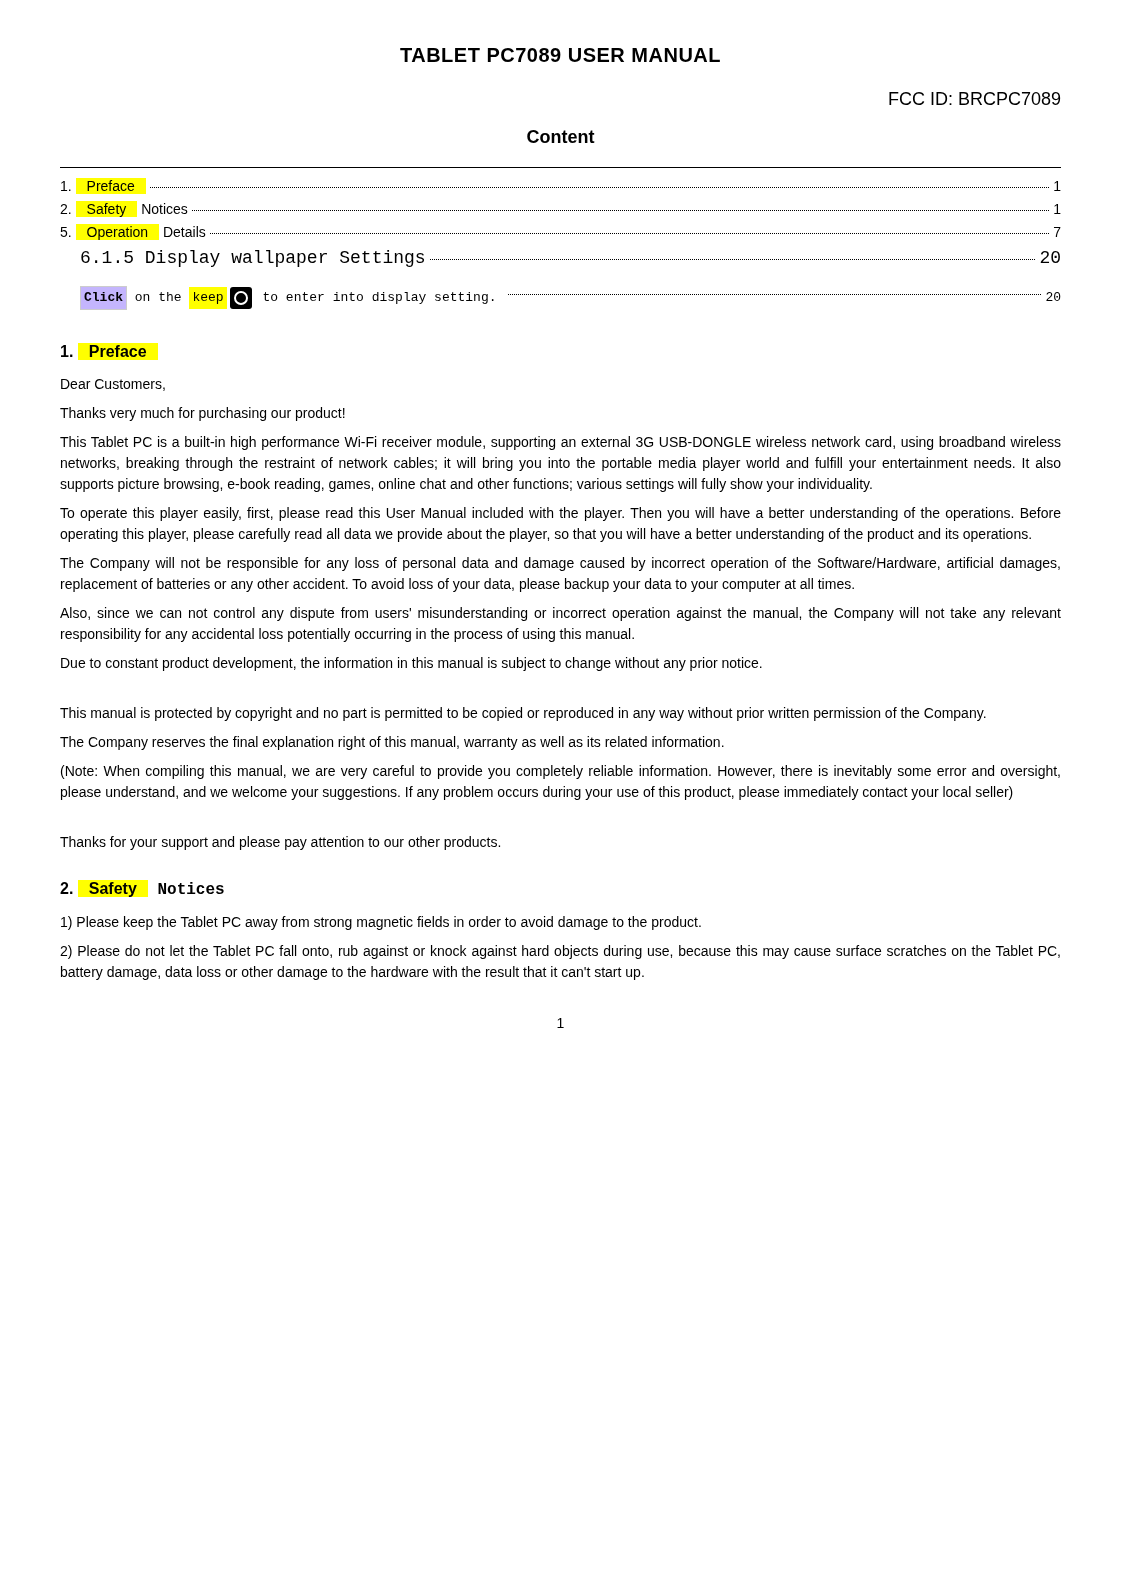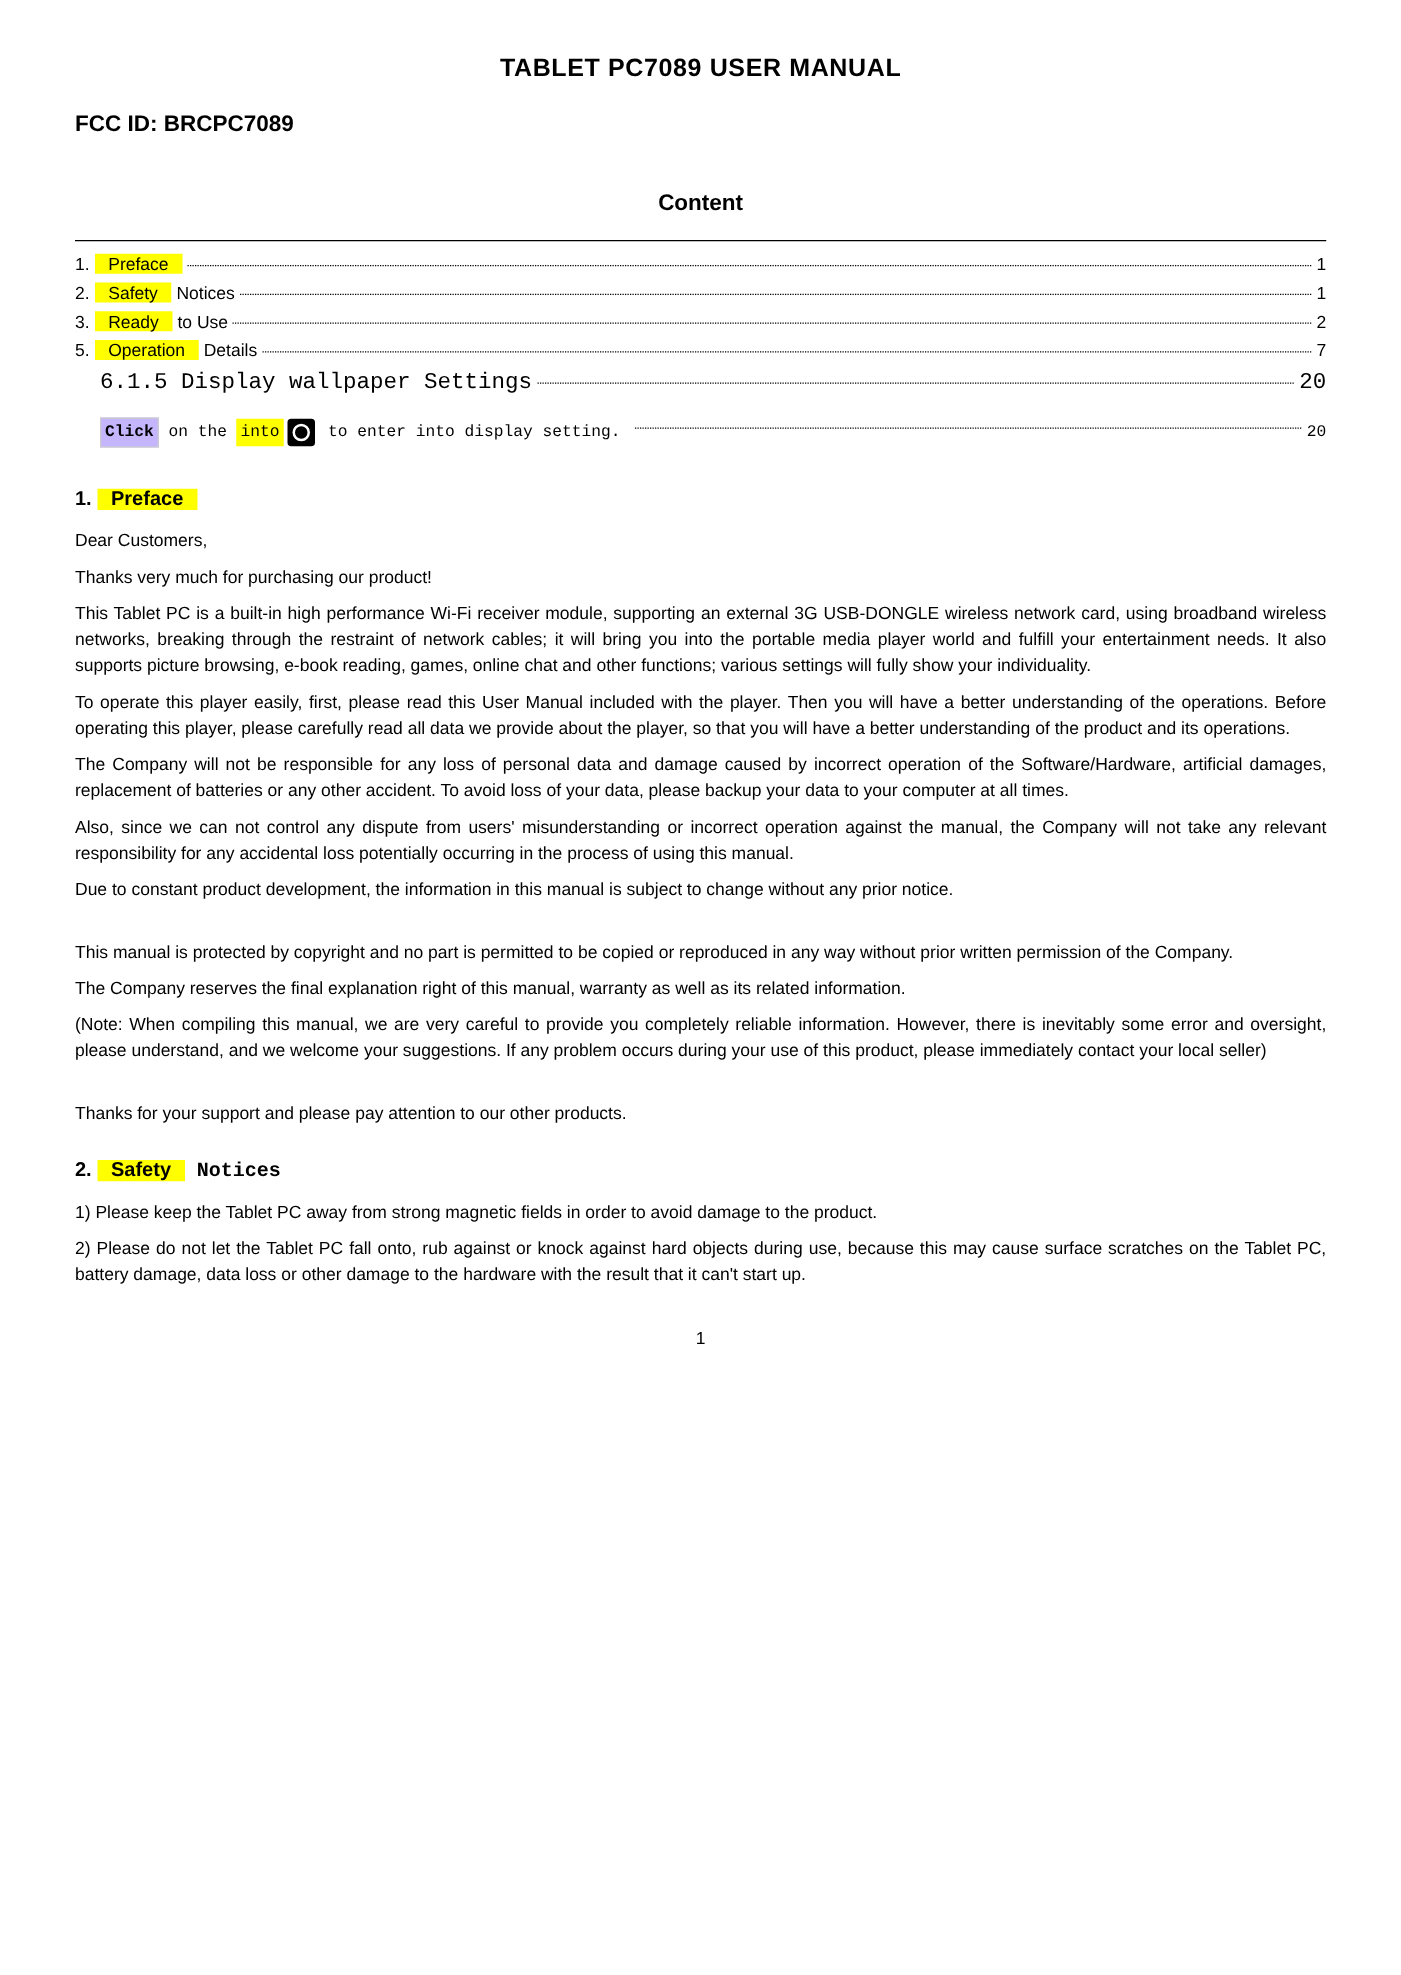--- a/index.html
+++ b/index.html
@@ -14,24 +14,24 @@
       line-height: 1.5;
     }
     .main-title {
       text-align: center;
       font-size: 20px;
       font-weight: bold;
       margin-bottom: 16px;
       letter-spacing: 0.5px;
     }
     .fcc-title {
-      text-align: left;
+      text-align: right;
       font-size: 18px;
-      font-weight: bold;
-      margin-bottom: 36px;
+      font-weight: normal;
+      margin-bottom: 11px;
     }
     .content-title {
       text-align: center;
       font-size: 18px;
       font-weight: bold;
       margin-bottom: 16px;
     }
     .toc-section {
       border-top: 1px solid #000;
       padding-top: 8px;
@@ -149,43 +149,38 @@
     <span class="toc-dots"></span>
     <span class="toc-page">1</span>
   </div>
 
   <div class="toc-item">
     <span class="toc-item-label">2. <span class="highlight-yellow">Safety</span> Notices</span>
     <span class="toc-dots"></span>
     <span class="toc-page">1</span>
   </div>
 
-  <div class="toc-item">
-    <span class="toc-item-label">3. <span class="highlight-yellow">Ready</span> to Use</span>
-    <span class="toc-dots"></span>
-    <span class="toc-page">2</span>
-  </div>
 
 
   <div class="toc-item">
     <span class="toc-item-label">5. <span class="highlight-yellow">Operation</span> Details</span>
     <span class="toc-dots"></span>
     <span class="toc-page">7</span>
   </div>
 
   <div class="toc-sub-item">
     <span>6.1.5 Display wallpaper Settings</span>
     <span style="flex:1; border-bottom: 1px dotted #000; margin: 0 4px; position:relative; bottom:3px;"></span>
     <span>20</span>
   </div>
 
   <div class="toc-click-item">
     <span class="click-word">Click</span>
     <span>&nbsp;on the&nbsp;</span>
-    <span class="icon-word">into</span>
+    <span class="icon-word">keep</span>
 
     <span class="icon-box">
       <span class="icon-box-inner"></span>
     </span>
     <span>&nbsp;to enter into display setting.&nbsp;</span>
     <span style="flex:1; border-bottom: 1px dotted #000; margin: 0 4px; position:relative; bottom:3px;"></span>
     <span>20</span>
   </div>
 
 

